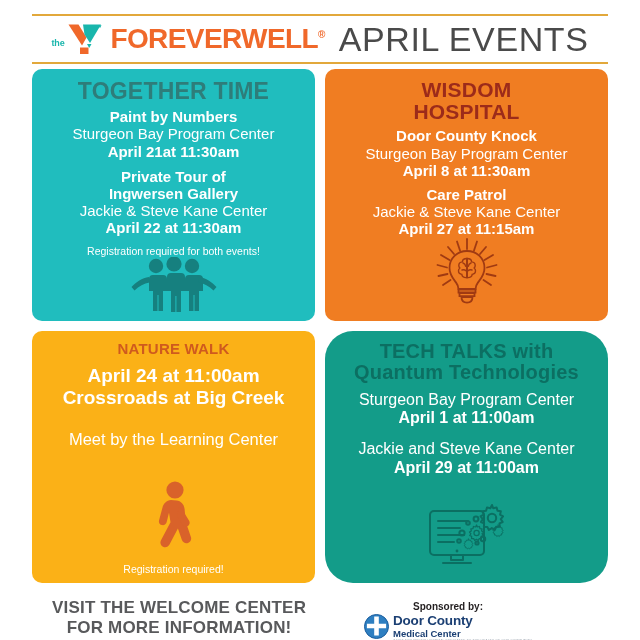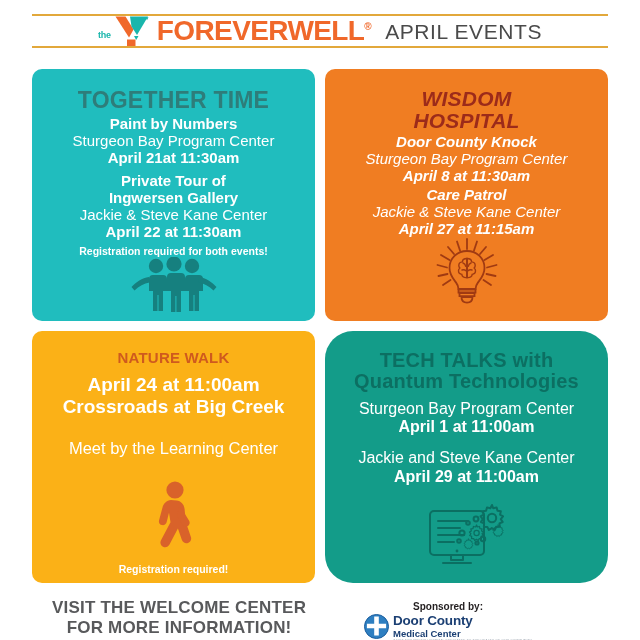--- a/index.html
+++ b/index.html
@@ -21,21 +21,21 @@
     background: #ffffff;
     box-sizing: border-box;
   }
 
   
   .header {
     position: absolute;
     left: 32px;
     top: 14px;
     width: 576px;
-    height: 34px;
+    height: 50px;
   }
   .rule {
     position: absolute;
     left: 0;
     width: 100%;
     height: 2px;
     background: #E2A83B;
   }
   .rule.top { top: 0px; }
   .rule.bottom { bottom: 0px; }
@@ -78,21 +78,21 @@
   .brand .reg {
     font-size: 10px;
     vertical-align: super;
     font-weight: bold;
   }
   .header-sep {
     display: inline-block;
     width: 14px;
   }
   .header-title {
-    font-size: 21px;
+    font-size: 34px;
     color: #4A4A4A;
     letter-spacing: 0.6px;
     white-space: nowrap;
     line-height: 1;
     font-weight: 400;
   }
 
   
   .grid {
     position: absolute;
@@ -100,30 +100,30 @@
     top: 69px;
     width: 576px;
     height: 518px;
     display: grid;
     grid-template-columns: 283px 283px;
     grid-template-rows: 252px 252px;
     gap: 10px;
   }
   .panel {
     border-radius: 10px;
-    padding: 19px 12px 8px 12px;
+    padding: 10px 12px 8px 12px;
     box-sizing: border-box;
     position: relative;
     overflow: hidden;
     display: flex;
     flex-direction: column;
     align-items: center;
   }
   .panel.teal     { background: #20BDBE; }
-  .panel.orange   { background: #F07D22; font-style: italic; }
+  .panel.orange   { background: #F07D22; }
   .panel.gold     { background: #FBB117; }
   .panel.darkteal { background: #139C89; border-radius: 28px; }
 
   .panel-title {
     font-weight: bold;
     text-align: center;
     line-height: 1.05;
     letter-spacing: 0.2px;
   }
   .title-teal     { color: #2E7D7A; font-size: 23px; }
@@ -137,21 +137,21 @@
     line-height: 1.14;
   }
 
   .l-name  { font-weight: bold; font-size: 15px; }
   .l-place { font-weight: normal; font-size: 15px; }
   .l-date  { font-weight: bold; font-size: 15px; }
 
   .note {
     color: #ffffff;
     text-align: right;
-    font-weight: bold;
+    font-weight: normal;
     font-size: 11.5px;
   }
   .note.small { font-size: 10.5px; }
 
   .big {
     color: #ffffff;
     text-align: center;
     font-weight: bold;
     font-size: 19px;
     line-height: 1.18;

